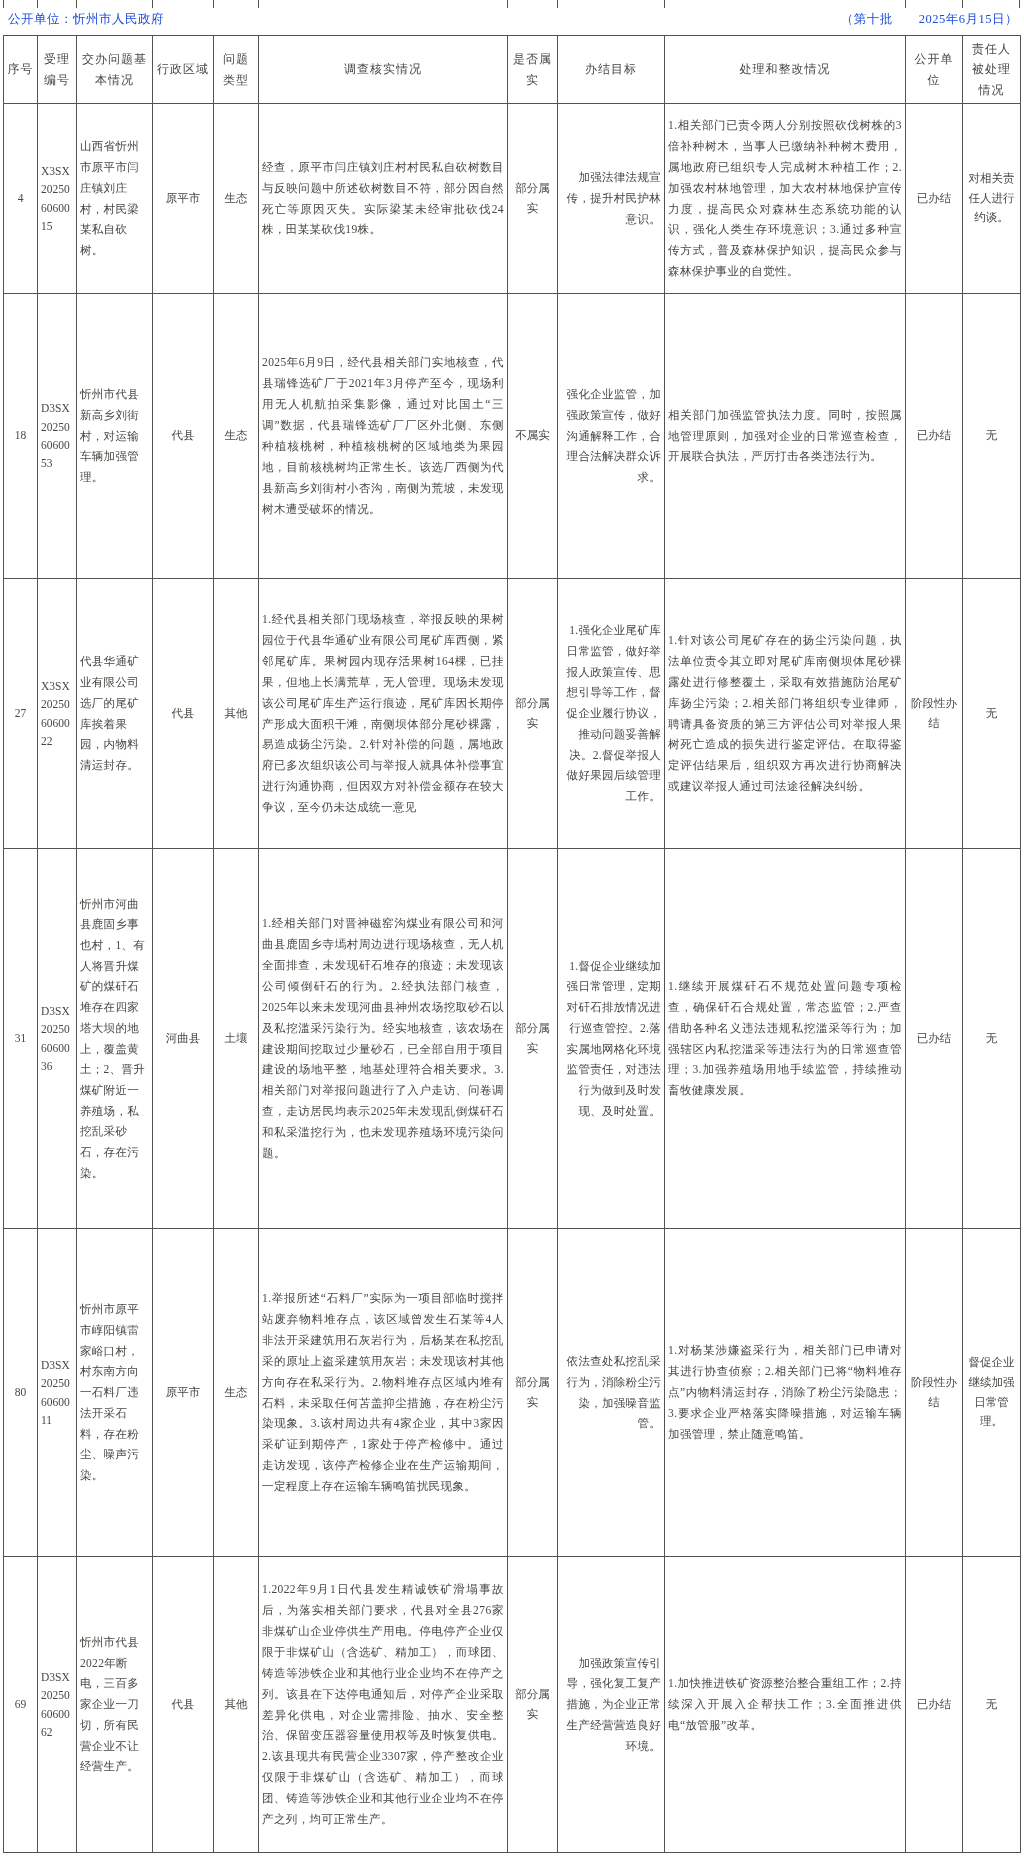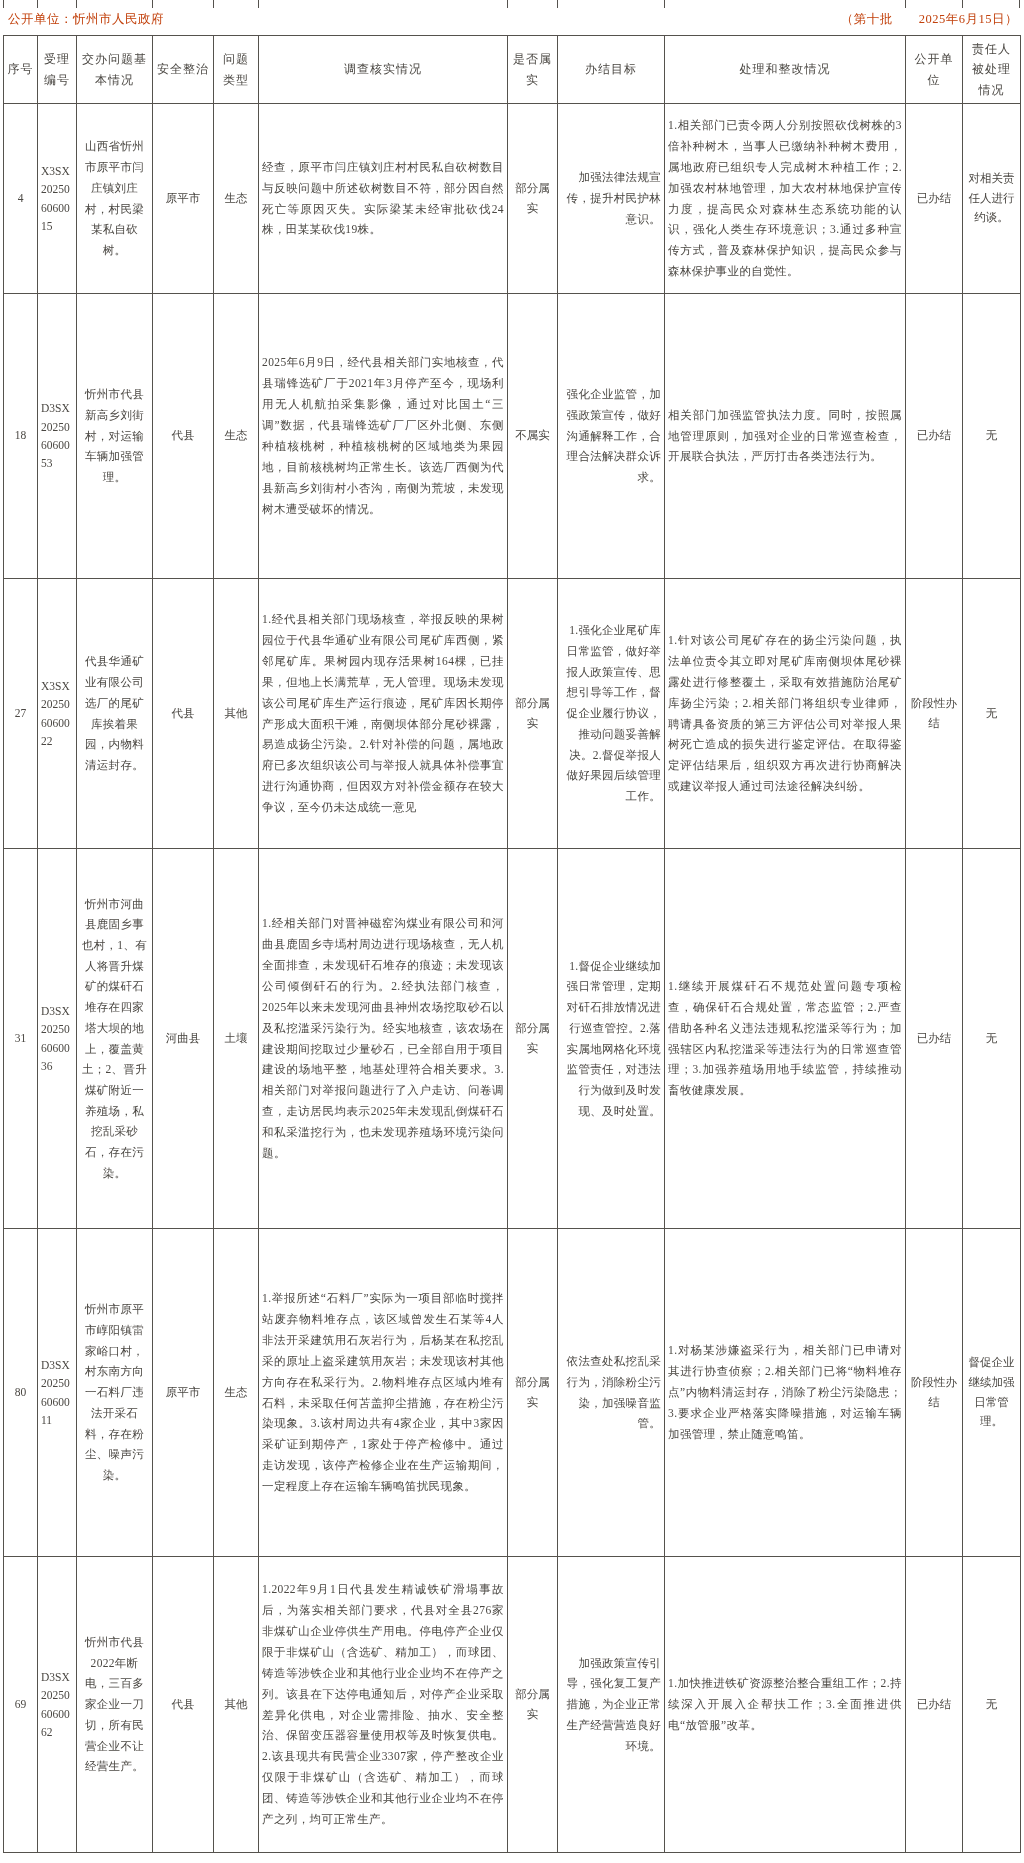--- a/index.html
+++ b/index.html
@@ -11,21 +11,21 @@
   }
   .page{position:relative;width:1024px;height:1863px;overflow:hidden;}
 
   
   table.cut{border-collapse:separate;border-spacing:0;table-layout:fixed;margin-left:3px;width:1017px;}
   table.cut td{height:8px;border:0 solid #55524d;border-left-width:1px;padding:0;}
   table.cut td:last-child{border-right-width:1px;}
 
   .top-bar{
     display:flex;justify-content:space-between;align-items:flex-end;
-    padding:3px 6px 7px 8px;font-size:12.5px;color:#c2410c;letter-spacing:.5px;
+    padding:3px 6px 7px 8px;font-size:12.5px;color:#1d4ed8;letter-spacing:.5px;
   }
 
   table.main{
     border-collapse:collapse;table-layout:fixed;
     margin-left:3px;width:1017px;
     font-size:11.5px;
   }
   table.main td,table.main th{
     border:1px solid #55524d;
     vertical-align:middle;
@@ -35,21 +35,21 @@
     overflow:hidden;
   }
   th{font-size:12px;letter-spacing:1px;line-height:1.7;}
   .c{text-align:center;line-height:1.7;}
   .long{
     text-align:justify;text-justify:inter-ideograph;
     padding:4px 8px;line-height:1.82;letter-spacing:.4px;
   }
   .goal{text-align:right;padding:4px 6px;line-height:1.8;letter-spacing:.3px;}
   .caseno{word-break:break-all;text-align:left;padding:2px 2px;line-height:1.6;font-size:11.5px;}
-  .issue{text-align:center;padding:3px 6px;line-height:1.8;letter-spacing:.3px;}
+  .issue{text-align:left;padding:3px 6px;line-height:1.8;letter-spacing:.3px;}
   .hrow{height:68px;}
   .r1{height:190px;} .r2{height:285px;} .r3{height:270px;}
   .r4{height:380px;} .r5{height:328px;} .r6{height:296px;}
 </style>
 </head>
 <body>
 
 <div class="page">
 
   <table class="cut">
@@ -101,21 +101,21 @@
       <col style="width:241px">
         <col style="width:57px">
         <col style="width:58px">
     </colgroup>
 
     <tbody>
         <tr class="hrow">
       <th>序号</th>
       <th>受理编号</th>
       <th>交办问题基本情况</th>
-      <th>安全整治</th>
+      <th>行政区域</th>
       <th>问题类型</th>
       <th>调查核实情况</th>
       <th>是否属实</th>
       <th>办结目标</th>
       <th>处理和整改情况</th>
       <th>公开单位</th>
       <th>责任人被处理情况</th>
     </tr>
 
     <tr class="r1">

